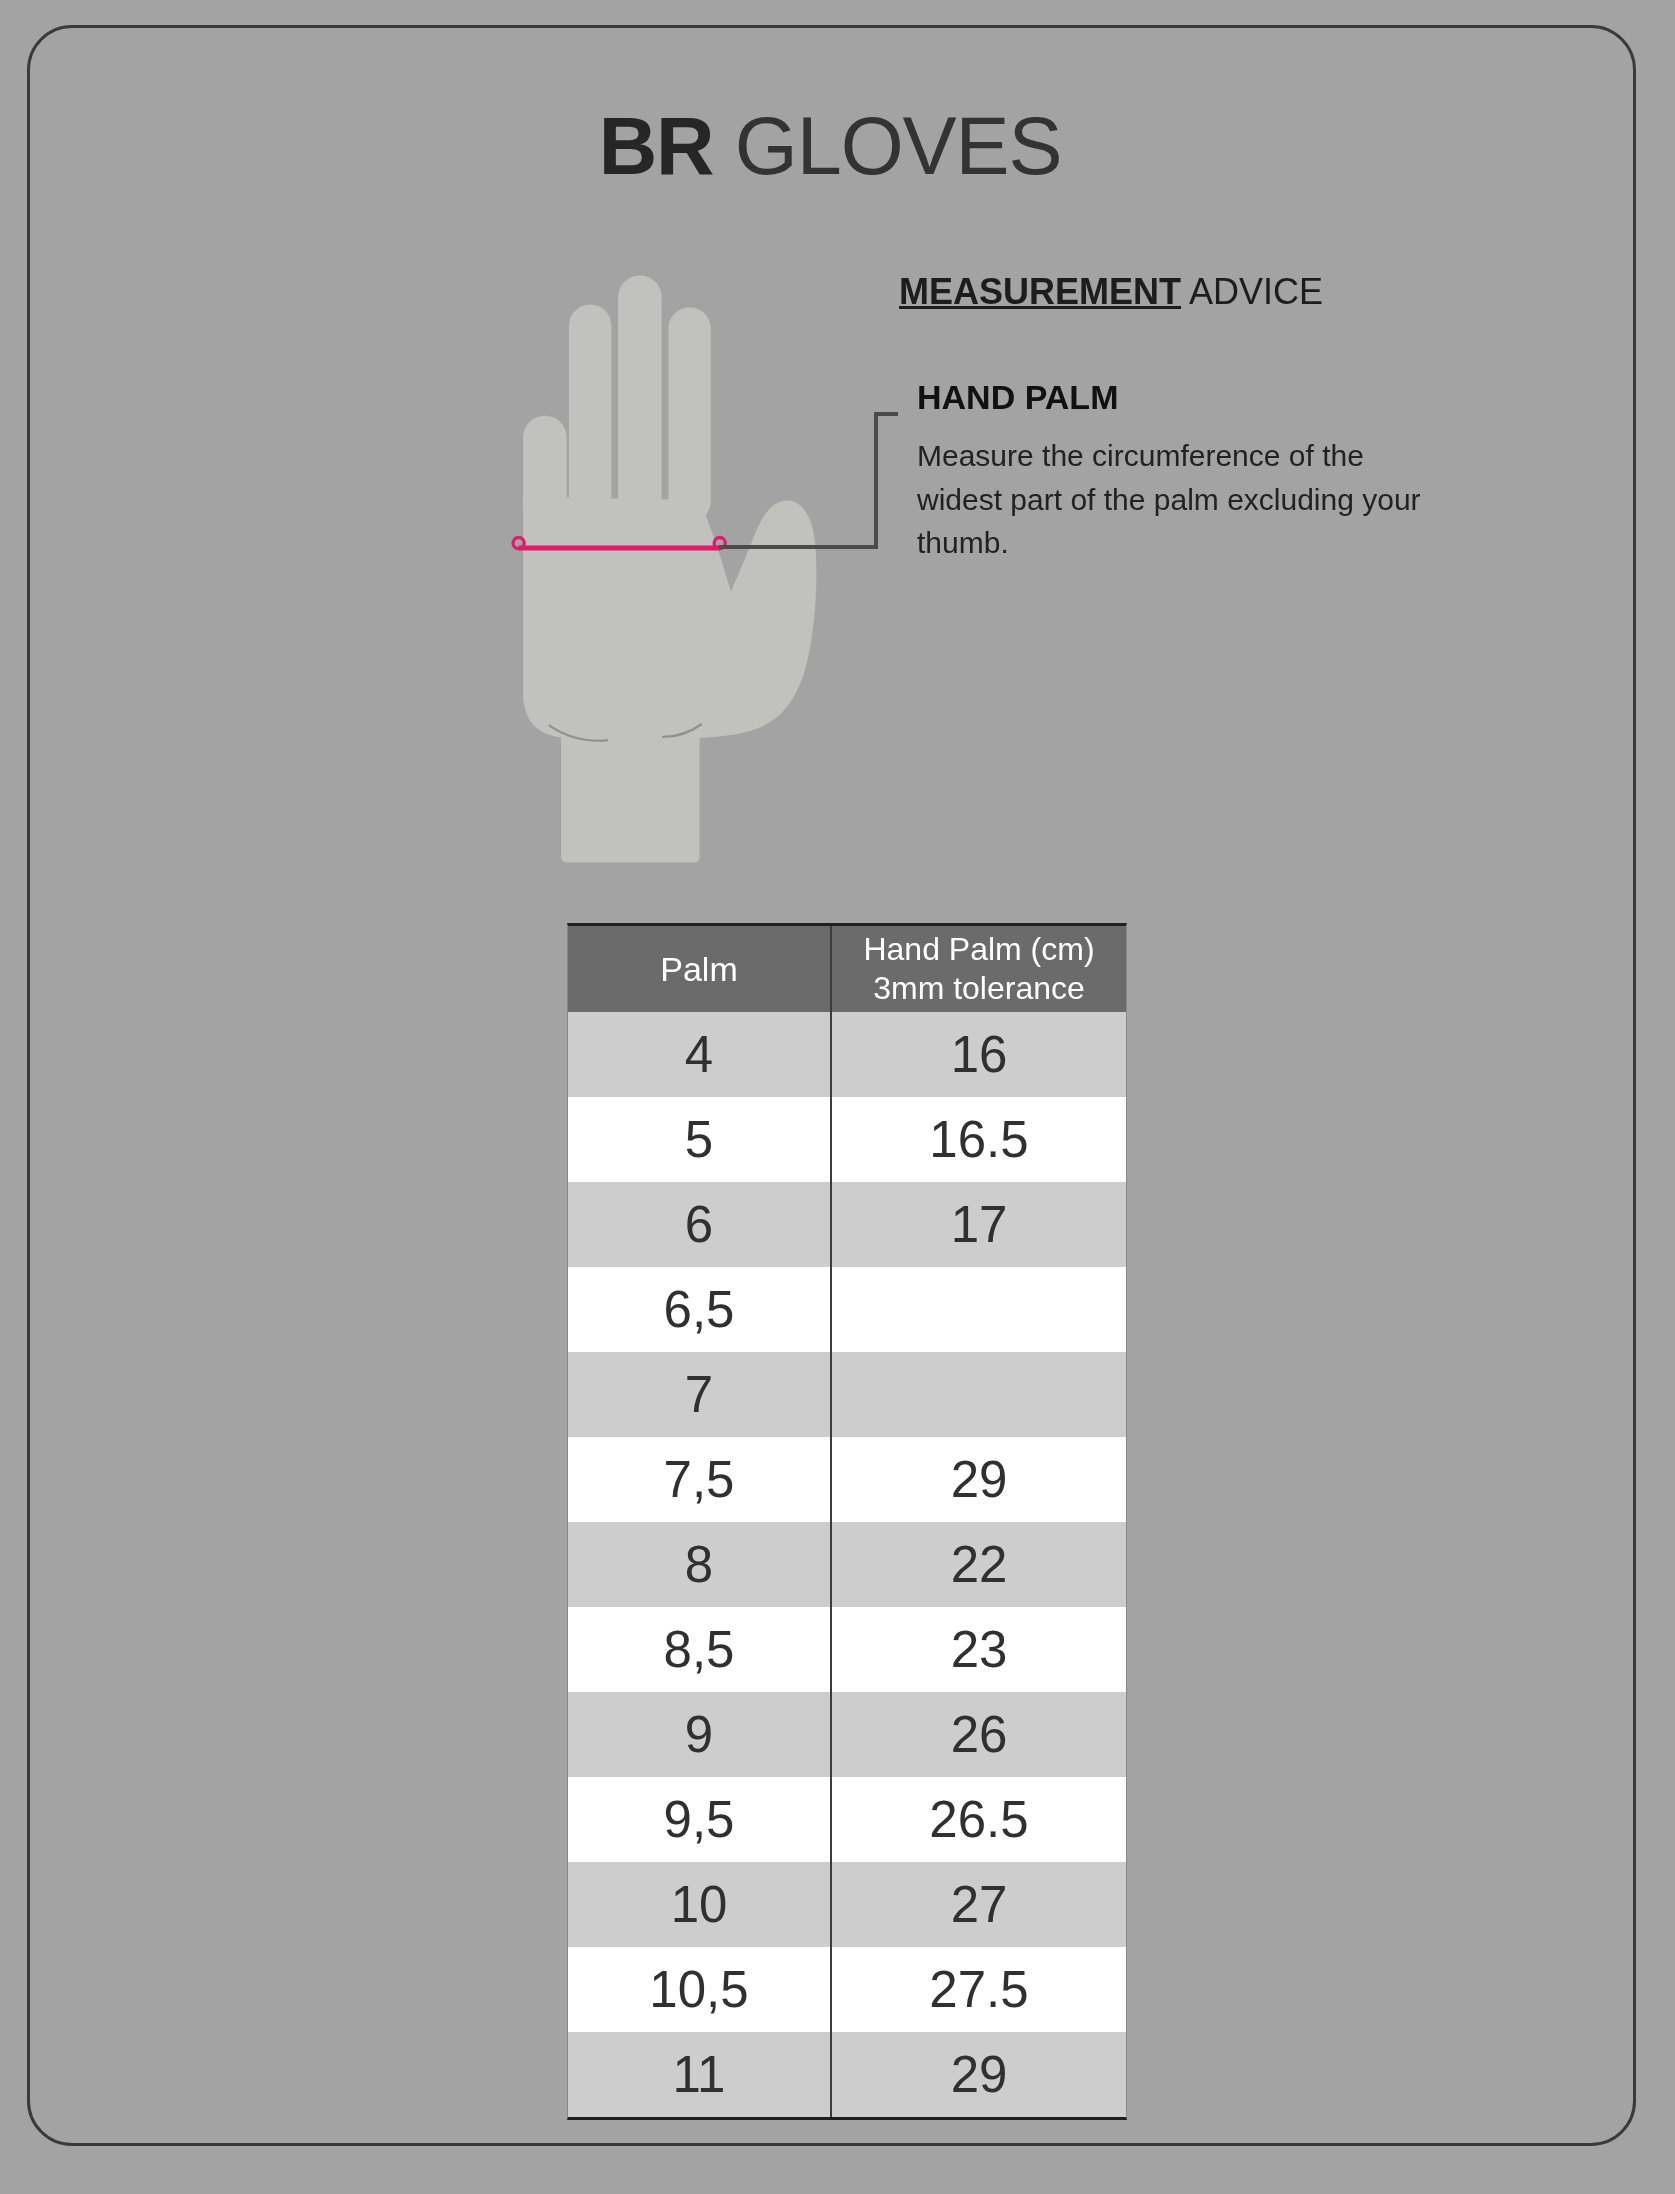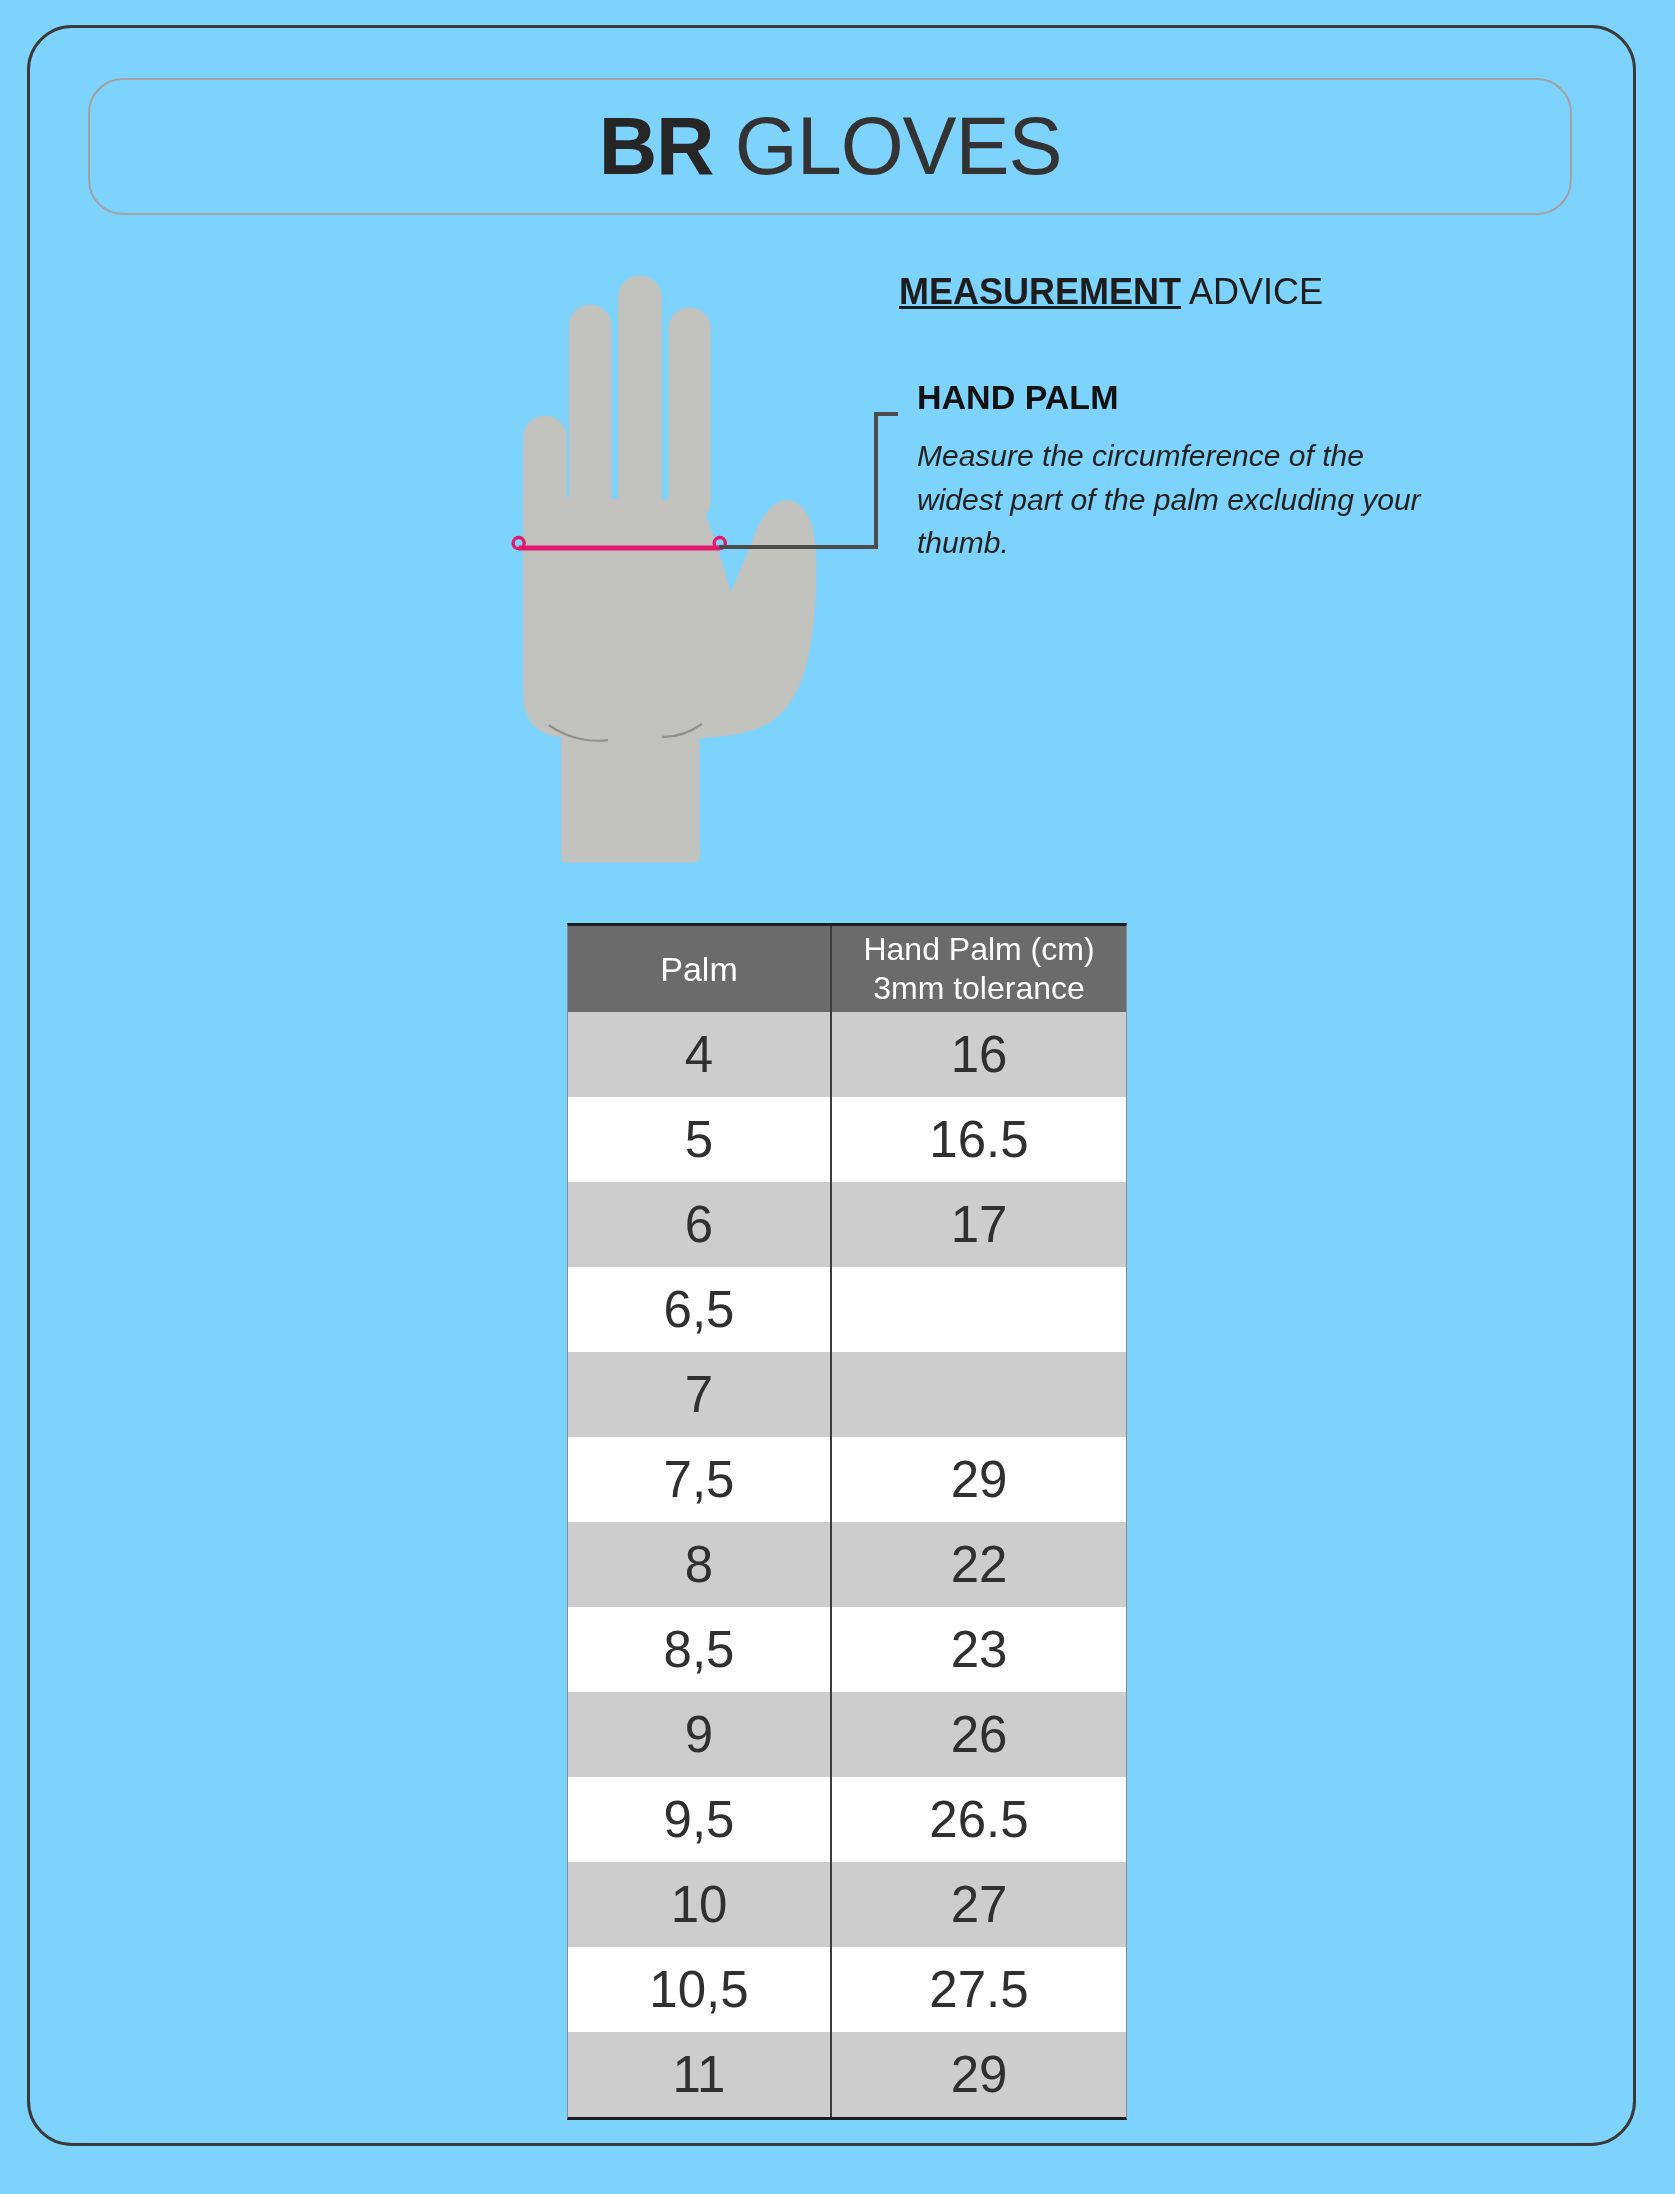--- a/index.html
+++ b/index.html
@@ -1,17 +1,17 @@
 <!DOCTYPE html>
 <html style="font-size:9px"><head>
 <meta charset="utf-8">
 <style>
   html,body{margin:0;padding:0;background:#ffffff;}
   #canvas{
-    position:relative;width:1675px;height:2194px;background:#7dd3fc;
+    position:relative;width:1675px;height:2194px;background:#a3a3a3;
     font-family:"Liberation Sans",sans-serif;overflow:hidden;
   }
   .page-border{
     position:absolute;left:27px;top:24.6px;width:1603px;height:2115px;
     border:3.9px solid #3a3a3a;border-radius:45px;background:transparent;
   }
   .title-box{
     position:absolute;left:88px;top:78px;width:1480px;height:133px;
     border:2.2px solid #a3a3a3;border-radius:35px;
     display:flex;align-items:center;justify-content:center;
@@ -31,21 +31,21 @@
 
   .callout-h{position:absolute;left:719px;top:545px;width:159px;height:3.9px;background:#4b4b4b;}
   .callout-v{position:absolute;left:874px;top:412px;width:3.9px;height:137px;background:#4b4b4b;}
   .callout-tick{position:absolute;left:874px;top:412px;width:23.5px;height:3.9px;background:#4b4b4b;}
 
   .hand-palm-heading{
     position:absolute;left:917px;top:378px;font-size:34px;font-weight:700;color:#111111;
   }
   .hand-palm-desc{
     position:absolute;left:917px;top:434px;width:592px;
-    font-size:30px;line-height:1.45;color:#222222;white-space:pre-line;font-style:italic;
+    font-size:30px;line-height:1.45;color:#222222;white-space:pre-line;
   }
 
   .size-table{
     position:absolute;left:567px;top:923px;width:558px;
     border-top:3.4px solid #1f1f1f;border-bottom:3.4px solid #1f1f1f;
     border-left:1.7px solid #8a8a8a;border-right:1.7px solid #8a8a8a;
   }
   .tbl-header{
     display:flex;background:#6b6b6b;color:#ffffff;height:86px;
   }

